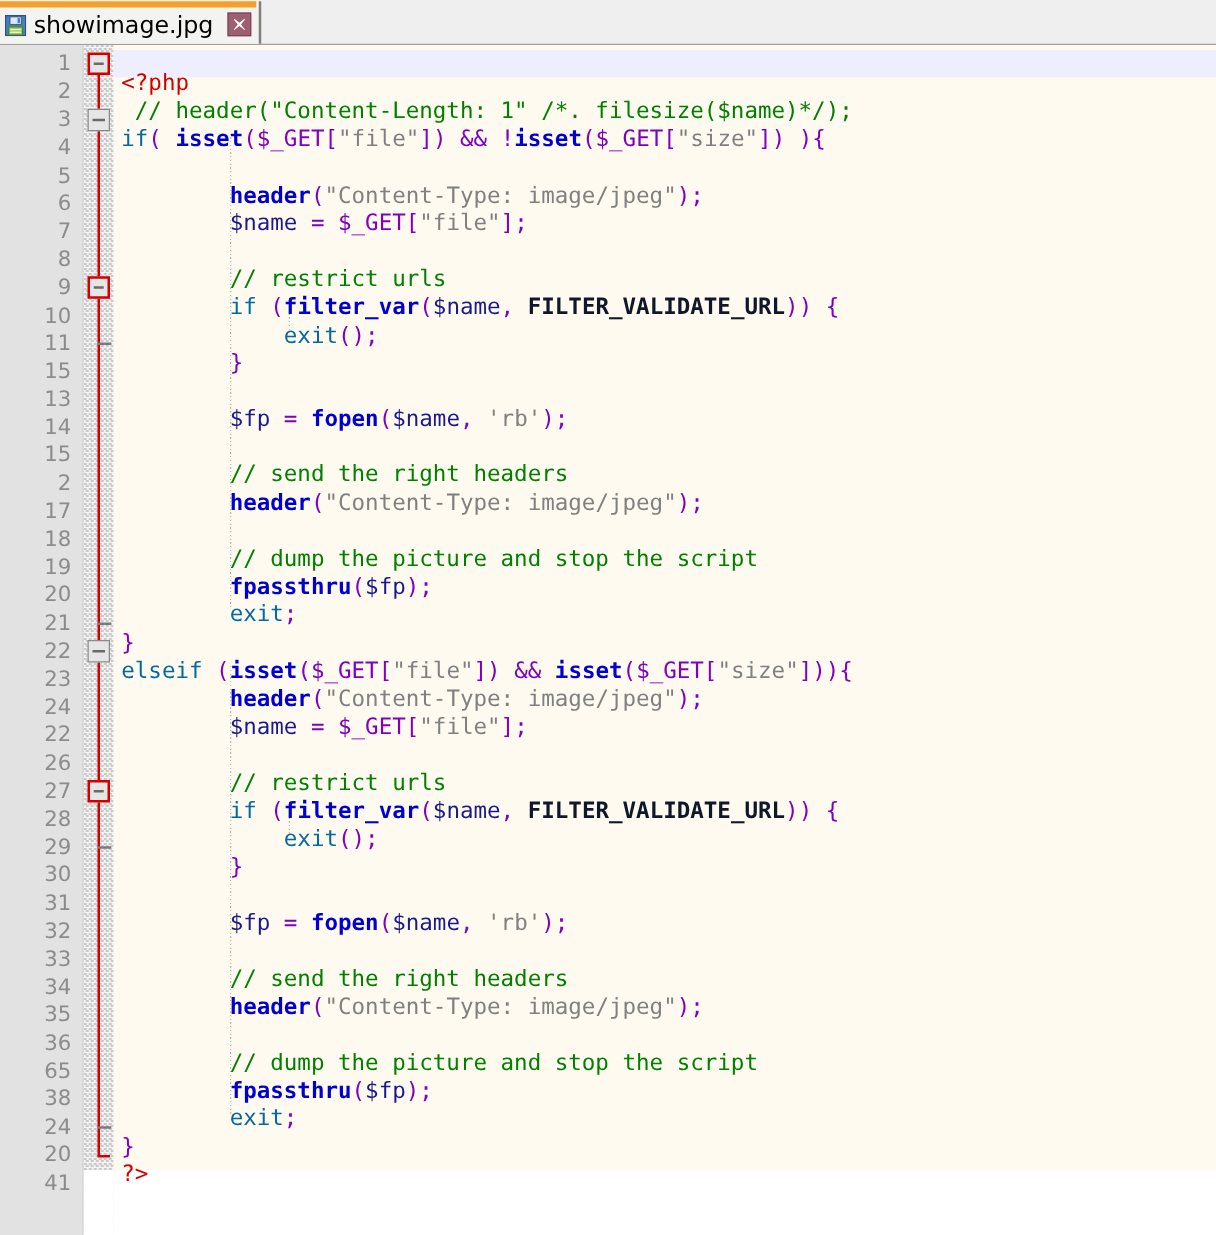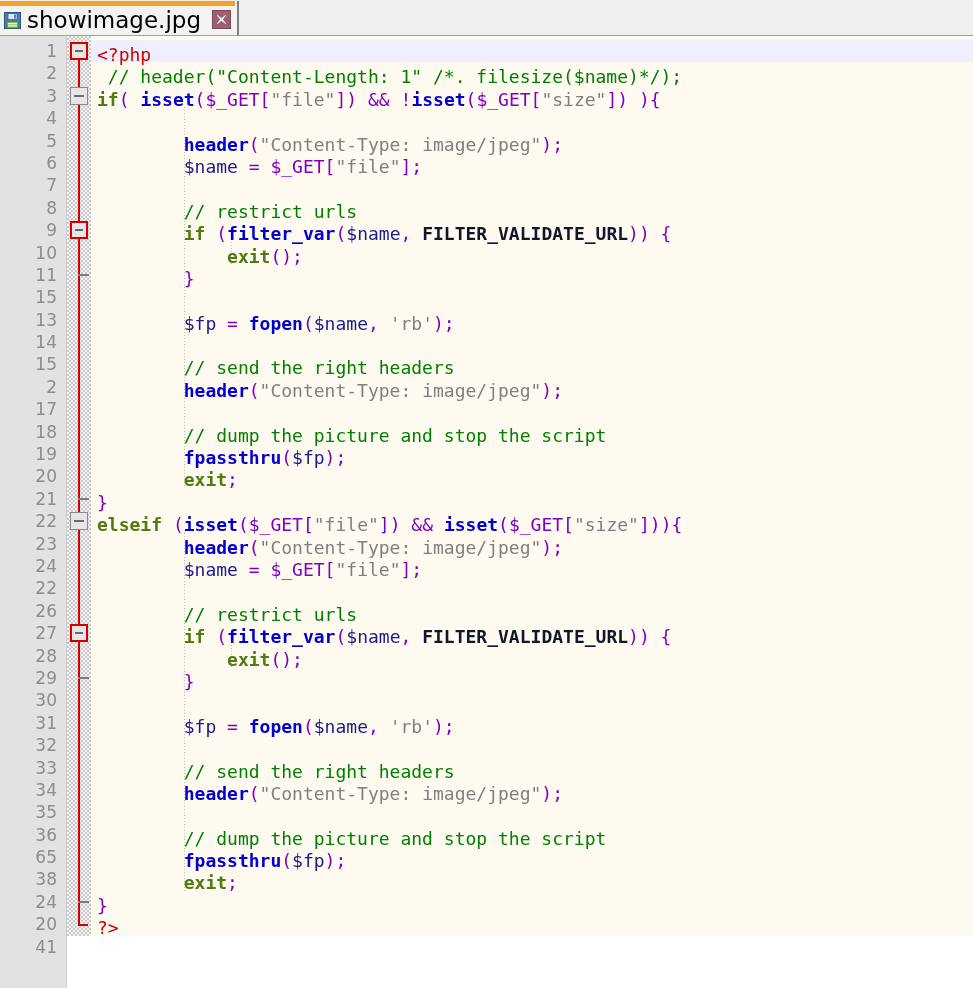--- a/index.html
+++ b/index.html
@@ -42,21 +42,21 @@
     background: #f5a02b;
   }
   .tab-icon {
     width: 17px; height: 17px;
     margin-right: 6px;
     margin-top: 4px;
     flex: 0 0 auto;
   }
   .tab-label {
     font-family: "DejaVu Sans", sans-serif;
-    font-size: 23px;
+    font-size: 19px;
     color: #000000;
     margin-top: 3px;
     white-space: nowrap;
   }
   .tab-close {
     width: 19px; height: 19px;
     margin-left: 11px;
     margin-top: 3px;
     background: #9d5f72;
     border: 1px solid #7d4558;
@@ -172,42 +172,42 @@
     background: #fffaf0;
   }
   .cur-line-hl {
     position: absolute;
     left: 0; right: 0;
     height: 22.4px;
     background: #eeeeff;
   }
   .code-lines {
     position: relative;
-    padding-top: 8px;
+    padding-top: 20px;
     z-index: 2;
   }
   .cline {
     height: 22.4px;
     line-height: 22.4px;
     font-family: "DejaVu Sans Mono", monospace;
     font-size: 18px;
     white-space: pre;
     padding-left: 6px;
     color: #000000;
   }
   .indentguide {
     position: absolute;
     width: 1px;
     background: #c8c8c8;
     z-index: 1;
   }
 
   
   .t-php   { color: #d00000; }
-  .t-kw    { color: #4d7c0f; font-weight: bold; }
+  .t-kw    { color: #0369a1; font-weight: normal; }
   .t-fn    { color: #0000d0; font-weight: bold; }
   .t-const { color: #0f172a; font-weight: bold; }
   .t-var   { color: #1a1a8c; }
   .t-cmt   { color: #008000; }
   .t-str   { color: #808080; }
   .t-op    { color: #8000c0; }
   .t-plain { color: #000000; }
 </style>
 </head>
 <body>

